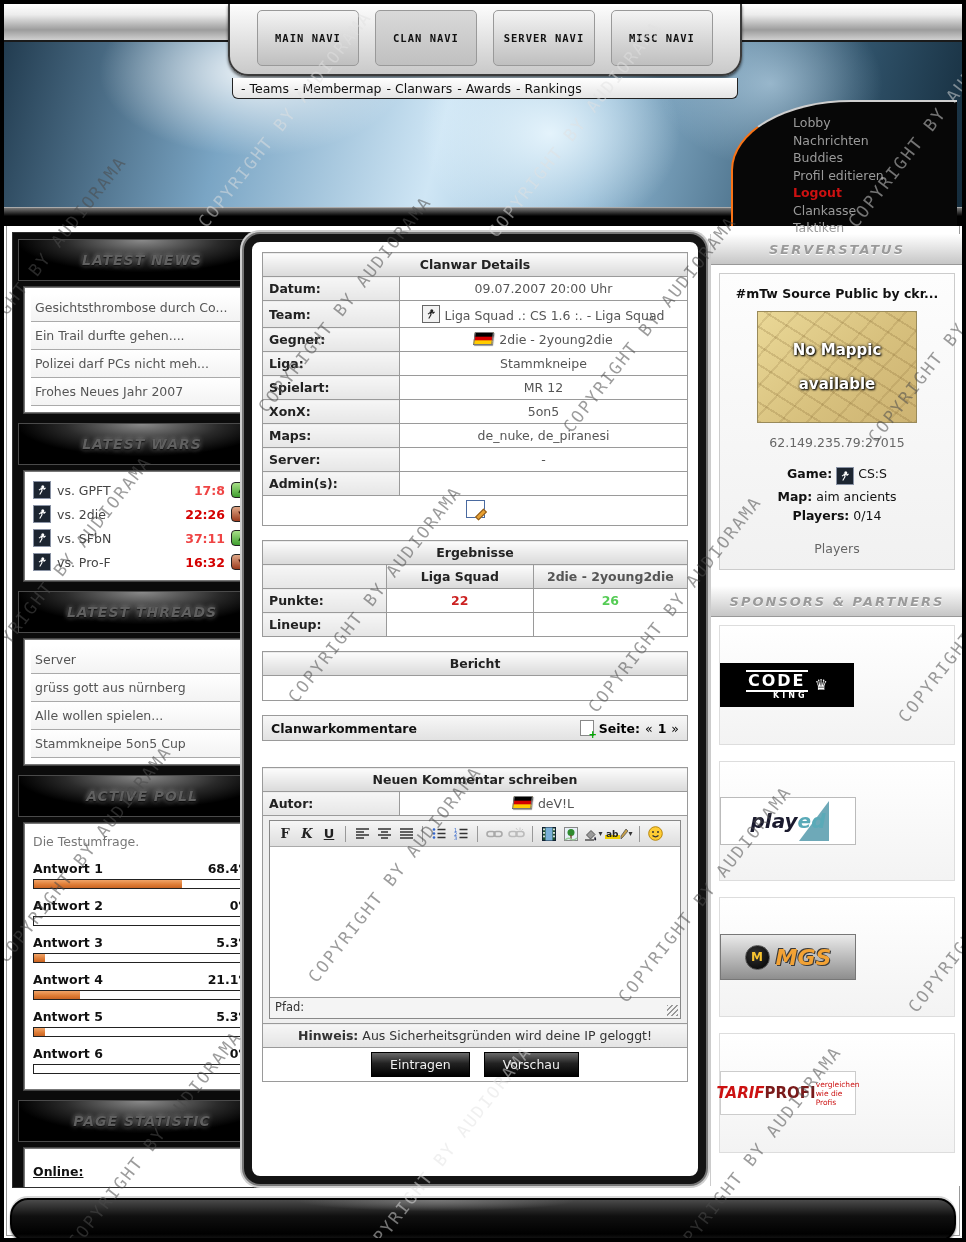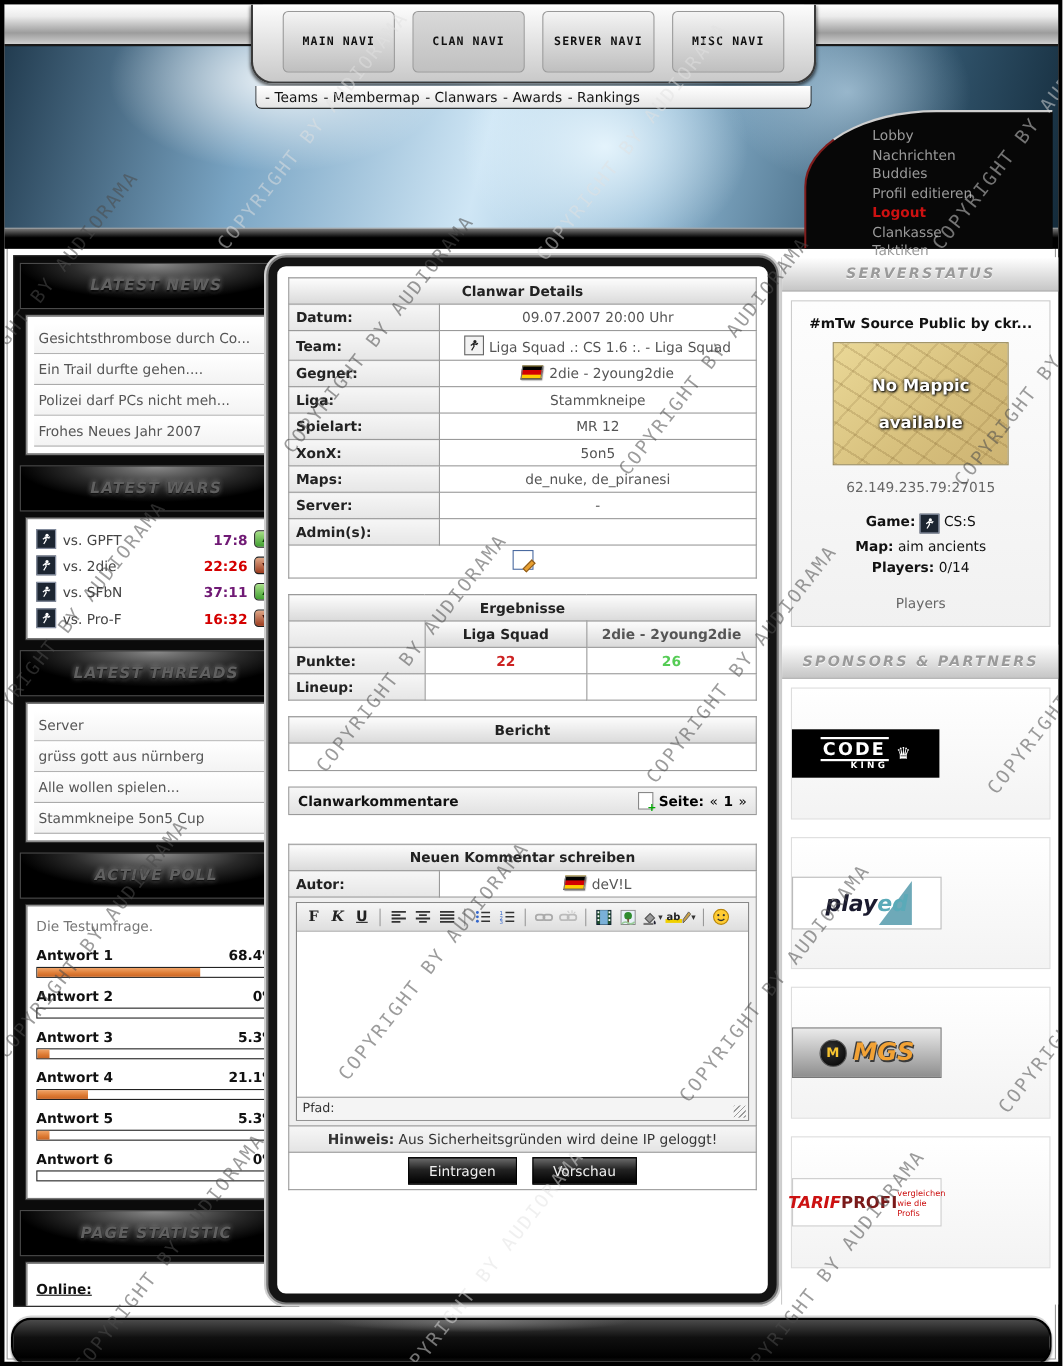--- a/index.html
+++ b/index.html
@@ -25,42 +25,42 @@
   .nav-btn{width:100px;background:linear-gradient(#f4f4f4,#d6d6d6 55%,#bfbfbf);border:1px solid #999;
       border-radius:5px;color:#111;font-weight:bold;font-size:10.5px;letter-spacing:1px;
       display:flex;align-items:center;justify-content:center;font-family:"DejaVu Sans Mono",monospace;cursor:pointer;}
   .nav-btn.active{background:linear-gradient(#d9d9d9,#c0c0c0);}
   .subnav{position:absolute;left:228px;top:74px;width:506px;height:21px;box-sizing:border-box;
       background:linear-gradient(#fff,#e4e4e4);border:1px solid #222;border-top:none;border-radius:0 0 6px 6px;
       font-size:12.5px;color:#111;display:flex;align-items:center;padding-left:8px;}
   .subnav-item{margin-right:5px;cursor:pointer;}
   .subnav-item::before{content:"- ";}
   .user-menu{position:absolute;right:5px;top:96px;width:226px;height:126px;box-sizing:border-box;
-      background:#070707;border-top-left-radius:120px 70px;border-top:2px solid #cfcfcf;border-left:2px solid #7f1d1d;
+      background:#070707;border-top-left-radius:120px 70px;border-top:2px solid #cfcfcf;border-left:2px solid #f97316;
       padding:12px 0 0 60px;}
   .menu-item{font-size:12.5px;line-height:17.5px;color:#9a9a9a;cursor:pointer;}
   .menu-item.red{color:#cc1111;font-weight:bold;}
 
   
   #left-col{position:absolute;left:8px;top:228px;width:260px;height:956px;box-sizing:border-box;
       background:#0b0b0b;border:1px solid #2e2e2e;overflow:hidden;}
   .section-header{height:40px;margin:6px 5px;background:radial-gradient(ellipse 140px 36px at 50% 0%,#8a8a8a,#2a2a2a 55%,#000 90%);
       border:1px solid #4a4a4a;display:flex;align-items:center;justify-content:center;}
   .section-header span{font-style:italic;font-weight:bold;font-size:14px;letter-spacing:1px;color:#606060;
       text-shadow:0 1px 2px #000,0 0 5px #999;}
   .section-body{background:#fff;margin:0 11px 10px;border:1px solid #777;padding:6px;box-shadow:0 0 0 1px #444;}
   .side-link{display:block;padding:6px 4px;font-size:12.5px;color:#555;cursor:pointer;
       border-bottom:1px solid #aaa;background:linear-gradient(#fff,#f3f3f3);}
   .war-row{display:flex;align-items:center;gap:6px;padding:3px 2px;cursor:pointer;}
   .csicon{width:16px;height:16px;background:#1c2531;border:1px solid #8a93a5;display:inline-flex;
       align-items:center;justify-content:center;flex:0 0 auto;}
   .csicon.light{background:#f2f2f2;border:1px solid #666;}
   .war-name{flex:1;color:#444;font-size:12.5px;}
   .war-score{font-weight:bold;font-size:12.5px;}
-  .win .war-score{color:#701a75;}
+  .win .war-score{color:#ef4444;}
   .lose .war-score{color:#d40000;}
   .war-arrow{width:18px;height:14px;border-radius:4px;border:1px solid #222;display:flex;align-items:center;
       justify-content:center;font-size:7px;line-height:1;cursor:pointer;}
   .win .war-arrow{background:linear-gradient(#a8e088,#3f9f2f);color:#0a3a00;}
   .lose .war-arrow{background:linear-gradient(#e0a888,#9c3b1d);color:#3a0a00;}
   .poll-q{color:#777;font-size:12.5px;margin:4px 2px 12px;}
   .poll-opt{margin:9px 2px;}
   .poll-top{display:flex;justify-content:space-between;font-size:12.5px;font-weight:bold;color:#111;}
   .poll-bar{height:8px;border:1px solid #222;background:#fff;margin-top:3px;}
   .poll-fill{height:100%;background:linear-gradient(#f0a468,#dd7a33 60%,#c96524);}

